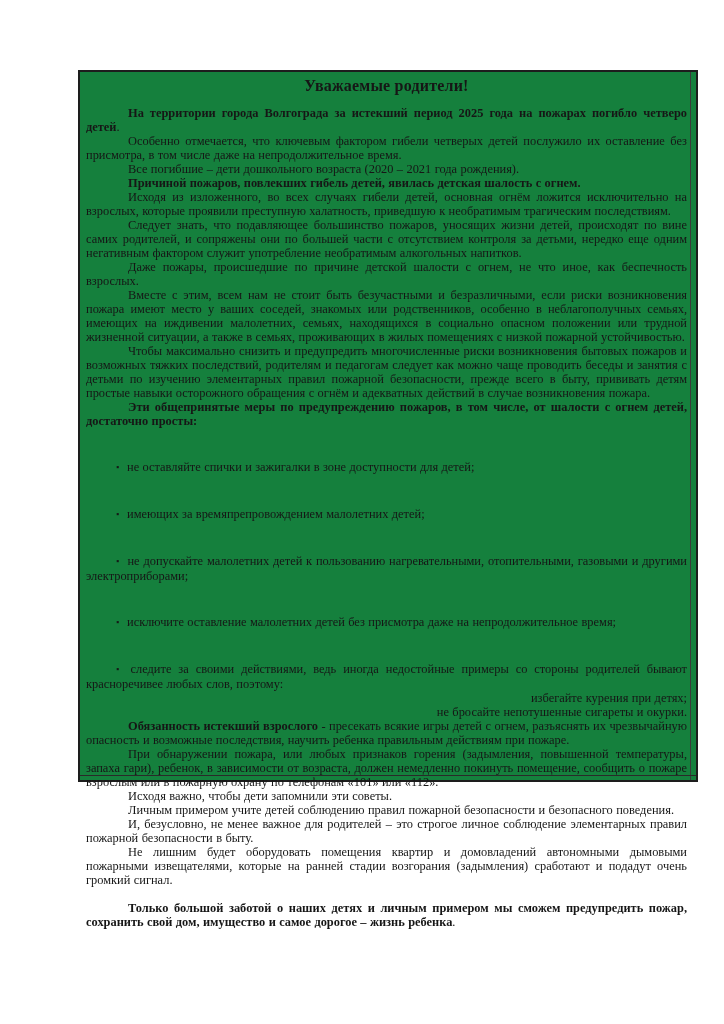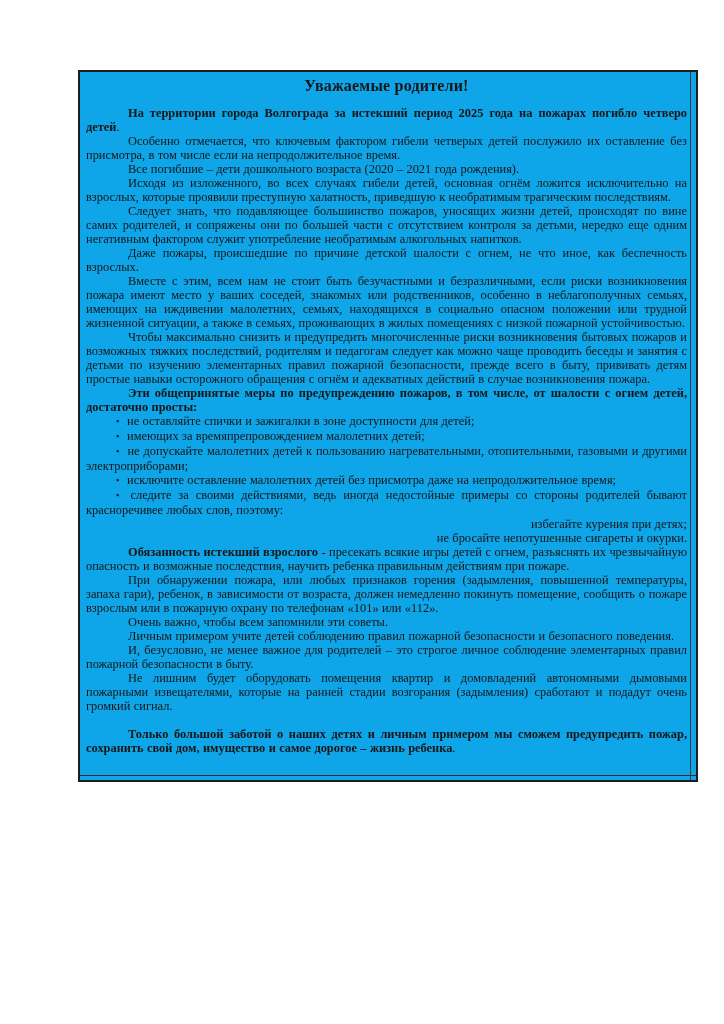--- a/index.html
+++ b/index.html
@@ -16,21 +16,21 @@
     -webkit-font-smoothing: antialiased;
   }
   .frame {
     position: absolute;
     left: 78px;
     top: 70px;
     width: 620px;
     height: 712px;
     border: 2px solid #1d1d1d;
     box-sizing: border-box;
-    background: #0ea5e9;
+    background: #15803d;
   }
   
   .frame::after {
     content: "";
     position: absolute;
     left: 0; right: 0;
     bottom: 4px;
     height: 1px;
     background: #2a2a2a;
   }
@@ -54,21 +54,21 @@
   }
   .para {
     font-size: 12.4px;
     line-height: 14px;
     margin: 0;
     text-align: justify;
     text-indent: 42px;
     word-spacing: 0.3px;
   }
   .para b { font-weight: bold; }
-  .bullet { text-indent: 30px; }
+  .bullet { text-indent: 30px; margin-top: 32px; }
   .bmark {
     font-size: 8.5px;
     padding-right: 8px;
     position: relative;
     top: -1.5px;
   }
   .subline {
     text-indent: 48px;
     text-align: right;
   }
@@ -77,24 +77,25 @@
 </head>
 <body>
 
 <div class="frame">
   <div class="inner">
 
     <h1 class="title">Уважаемые родители!</h1>
 
     <p class="para"><b>На территории города Волгограда за истекший период 2025 года на пожарах погибло четверо детей</b><span>.</span></p>
 
-    <p class="para"><span>Особенно отмечается, что ключевым фактором гибели четверых детей послужило их оставление без присмотра, в том числе если на непродолжительное время.</span></p>
+    <p class="para"><span>Особенно отмечается, что ключевым фактором гибели четверых детей послужило их оставление без присмотра, в том числе даже на непродолжительное время.</span></p>
 
     <p class="para"><span>Все погибшие – дети дошкольного возраста (2020 – 2021 года рождения).</span></p>
 
+    <p class="para"><b>Причиной пожаров, повлекших гибель детей, явилась детская шалость с огнем.</b></p>
 
     <p class="para"><span>Исходя из изложенного, во всех случаях гибели детей, основная огнём ложится исключительно на взрослых, которые проявили преступную халатность, приведшую к необратимым трагическим последствиям.</span></p>
 
     <p class="para"><span>Следует знать, что подавляющее большинство пожаров, уносящих жизни детей, происходят по вине самих родителей, и сопряжены они по большей части с отсутствием контроля за детьми, нередко еще одним негативным фактором служит употребление необратимым алкогольных напитков.</span></p>
 
     <p class="para"><span>Даже пожары, происшедшие по причине детской шалости с огнем, не что иное, как беспечность взрослых.</span></p>
 
     <p class="para"><span>Вместе с этим, всем нам не стоит быть безучастными и безразличными, если риски возникновения пожара имеют место у ваших соседей, знакомых или родственников, особенно в неблагополучных семьях, имеющих на иждивении малолетних, семьях, находящихся в социально опасном положении или трудной жизненной ситуации, а также в семьях, проживающих в жилых помещениях с низкой пожарной устойчивостью.</span></p>
 
     <p class="para"><span>Чтобы максимально снизить и предупредить многочисленные риски возникновения бытовых пожаров и возможных тяжких последствий, родителям и педагогам следует как можно чаще проводить беседы и занятия с детьми по изучению элементарных правил пожарной безопасности, прежде всего в быту, прививать детям простые навыки осторожного обращения с огнём и адекватных действий в случае возникновения пожара.</span></p>
@@ -107,21 +108,21 @@
     <p class="para bullet"><span class="bmark">▪</span><span>исключите оставление малолетних детей без присмотра даже на непродолжительное время;</span></p>
     <p class="para bullet"><span class="bmark">▪</span><span>следите за своими действиями, ведь иногда недостойные примеры со стороны родителей бывают красноречивее любых слов, поэтому:</span></p>
 
     <p class="para subline"><span>избегайте курения при детях;</span></p>
     <p class="para subline"><span>не бросайте непотушенные сигареты и окурки.</span></p>
 
     <p class="para"><b>Обязанность истекший взрослого</b><span> - пресекать всякие игры детей с огнем, разъяснять их чрезвычайную опасность и возможные последствия, научить ребенка правильным действиям при пожаре.</span></p>
 
     <p class="para"><span>При обнаружении пожара, или любых признаков горения (задымления, повышенной температуры, запаха гари), ребенок, в зависимости от возраста, должен немедленно покинуть помещение, сообщить о пожаре взрослым или в пожарную охрану по телефонам «101» или «112».</span></p>
 
-    <p class="para"><span>Очень важно, чтобы всем запомнили эти советы.</span></p>
+    <p class="para"><span>Исходя важно, чтобы дети запомнили эти советы.</span></p>
 
     <p class="para"><span>Личным примером учите детей соблюдению правил пожарной безопасности и безопасного поведения.</span></p>
 
     <p class="para"><span>И, безусловно, не менее важное для родителей – это строгое личное соблюдение элементарных правил пожарной безопасности в быту.</span></p>
 
     <p class="para"><span>Не лишним будет оборудовать помещения квартир и домовладений автономными дымовыми пожарными извещателями, которые на ранней стадии возгорания (задымления) сработают и подадут очень громкий сигнал.</span></p>
 
     <div class="spacer"></div>
 
     <p class="para"><b>Только большой заботой о наших детях и личным примером мы сможем предупредить пожар, сохранить свой дом, имущество и самое дорогое – жизнь ребенка</b><span>.</span></p>

